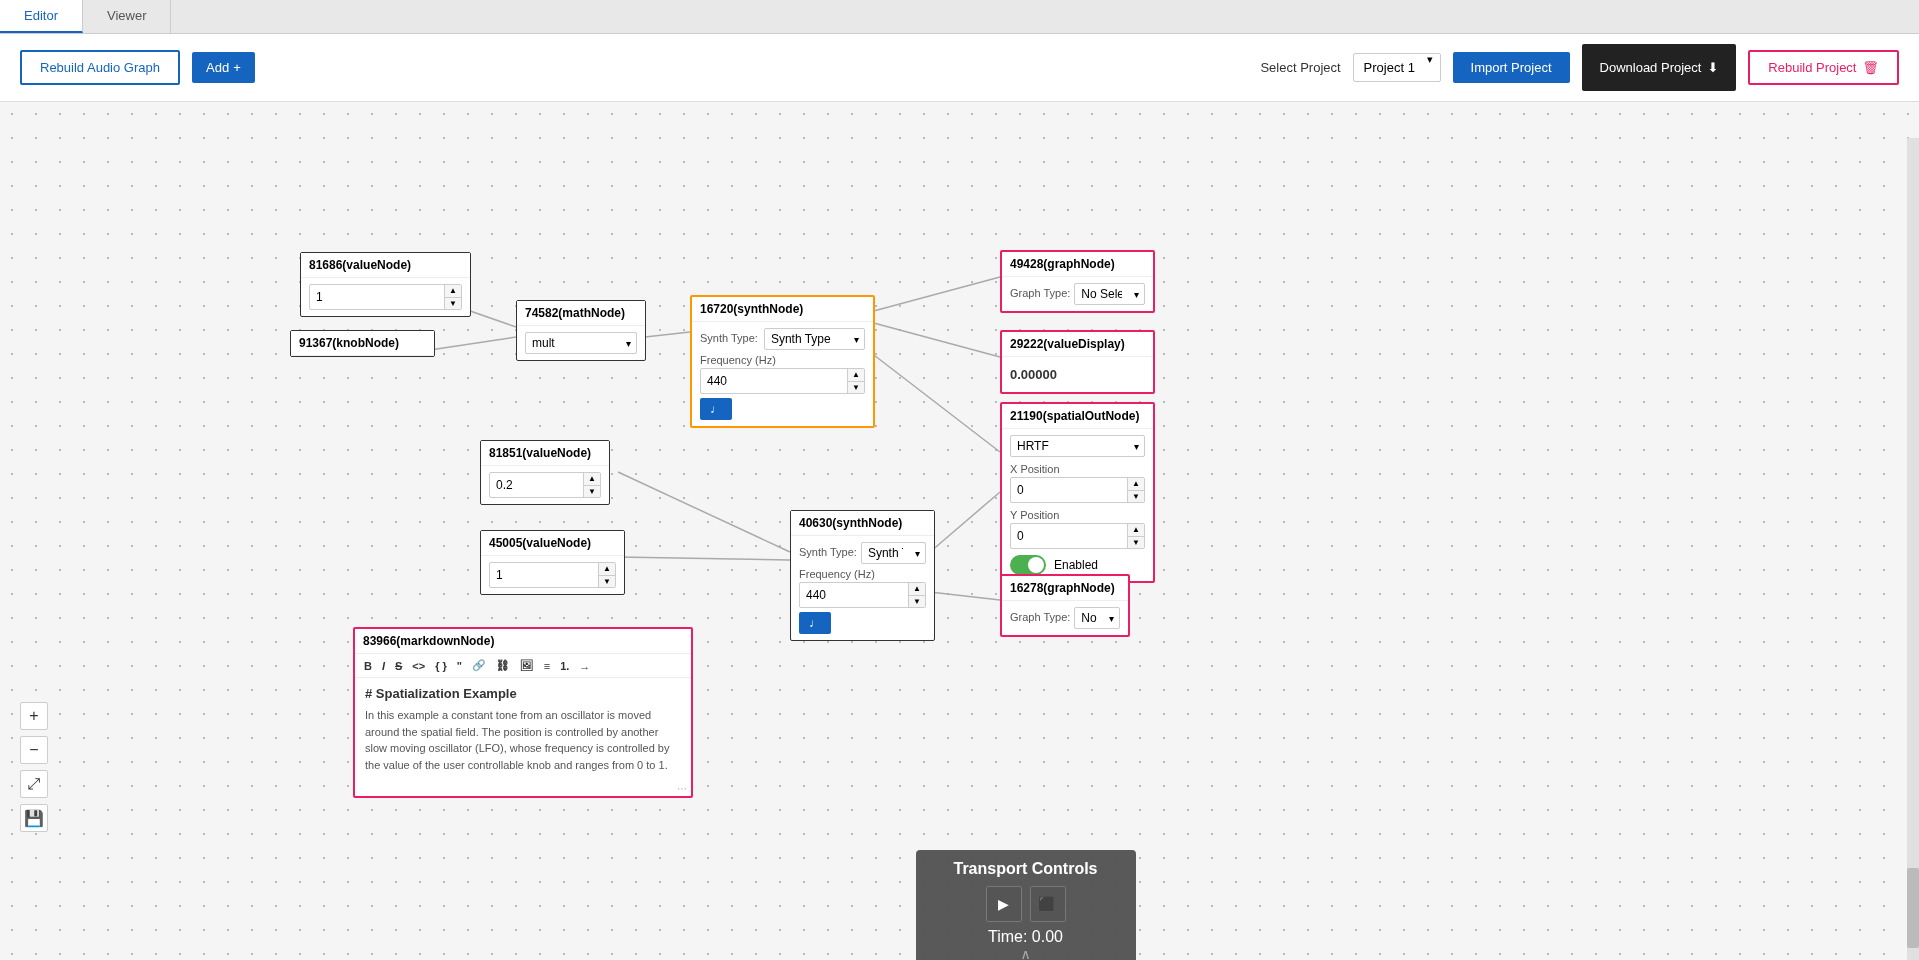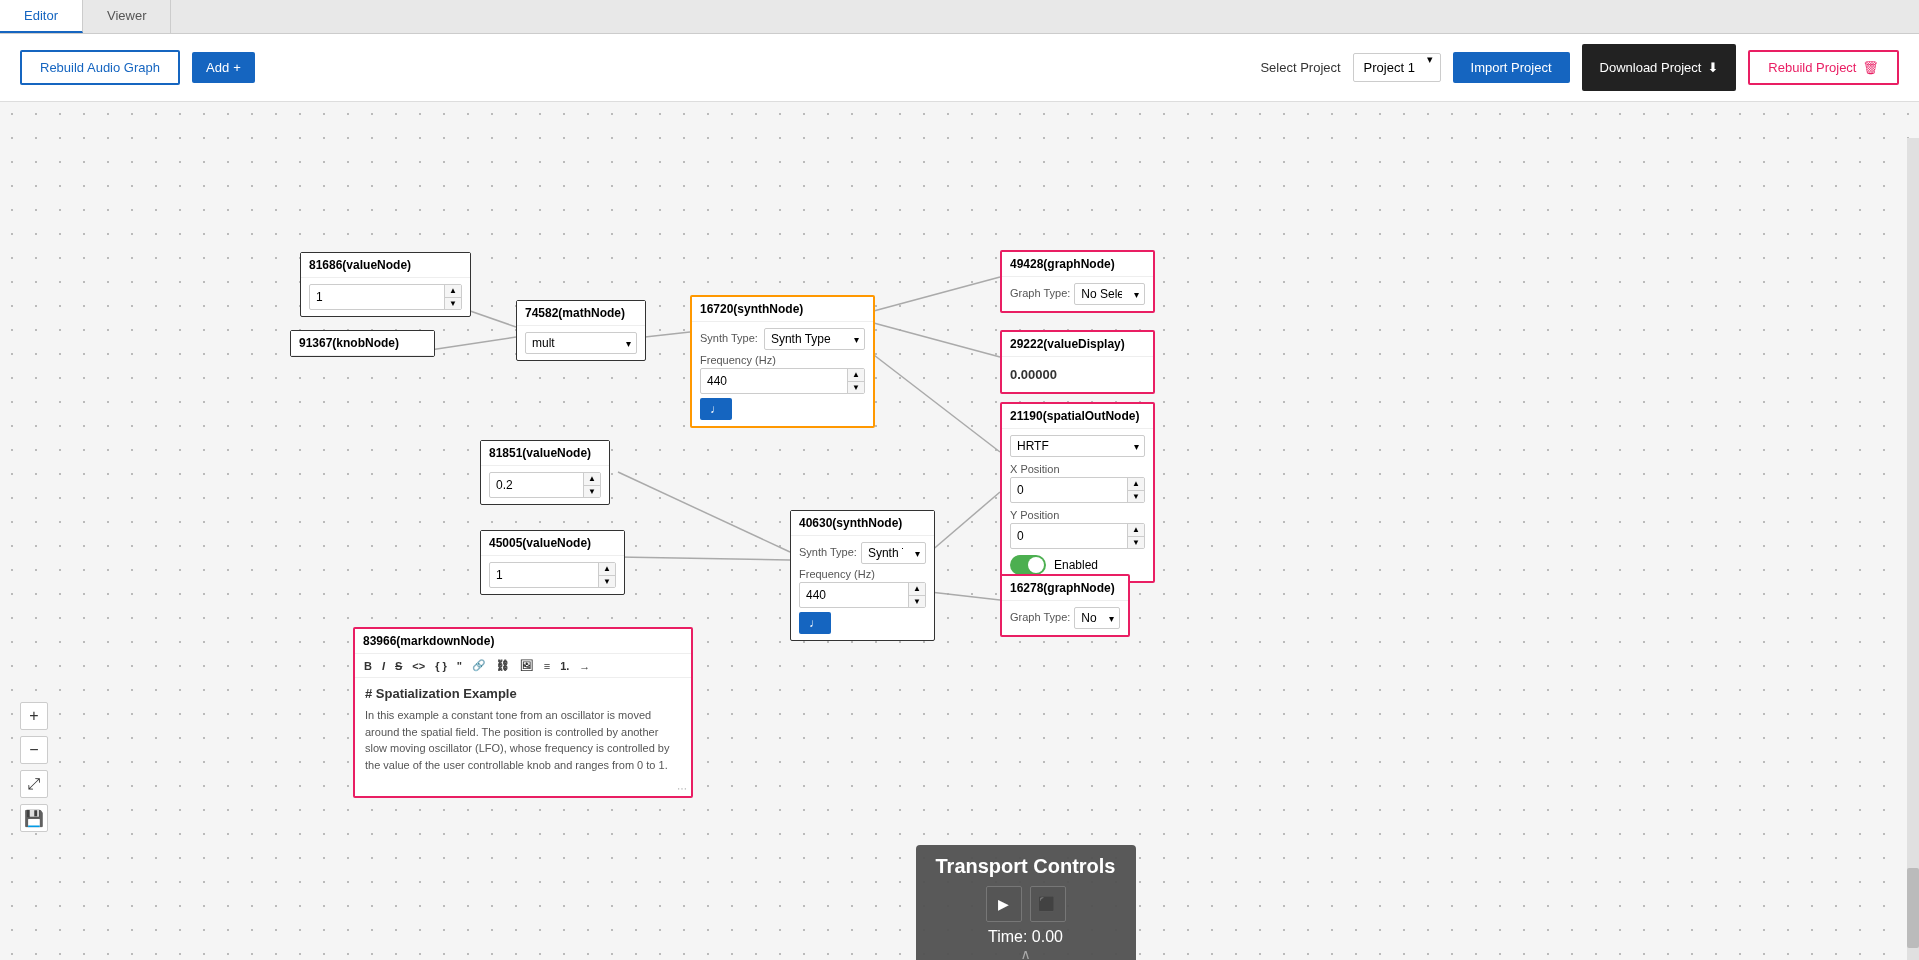--- a/index.html
+++ b/index.html
@@ -51,21 +51,21 @@
     
     .markdown-node { position: absolute; background: #fff; border: 2px solid #e91e63; border-radius: 2px; width: 340px; }
     .markdown-toolbar { display: flex; align-items: center; gap: 4px; padding: 4px 6px; border-bottom: 1px solid #eee; flex-wrap: wrap; }
     .md-btn { background: none; border: none; cursor: pointer; font-size: 11px; padding: 1px 3px; color: #333; font-weight: bold; }
     .markdown-content { padding: 8px 10px; font-size: 12px; color: #333; }
     .markdown-content p { line-height: 1.5; font-size: 11px; color: #555; }
     .md-resize { text-align: right; padding: 2px 4px; cursor: ns-resize; color: #aaa; font-size: 10px; }
 
     
     .transport { position: absolute; bottom: 0; left: 50%; transform: translateX(-20%); background: rgba(80,80,80,0.95); border-radius: 4px 4px 0 0; width: 220px; padding: 10px; color: #fff; }
-    .transport-title { font-size: 20px; font-weight: bold; margin-bottom: 8px; text-align: center; }
+    .transport-title { font-size: 16px; font-weight: bold; margin-bottom: 8px; text-align: center; }
     .transport-controls { display: flex; gap: 8px; justify-content: center; margin-bottom: 6px; }
     .transport-btn { background: #555; border: 1px solid #777; color: #fff; width: 36px; height: 36px; display: flex; align-items: center; justify-content: center; cursor: pointer; border-radius: 2px; font-size: 14px; }
     .transport-time { font-size: 16px; text-align: center; }
     .transport-chevron { text-align: center; color: #aaa; cursor: pointer; font-size: 14px; }
 
     
     .zoom-controls { position: absolute; bottom: 140px; left: 20px; display: flex; flex-direction: column; gap: 6px; }
     .zoom-btn { background: #fff; border: 1px solid #ccc; width: 28px; height: 28px; display: flex; align-items: center; justify-content: center; cursor: pointer; border-radius: 2px; font-size: 16px; color: #333; }
 
     

